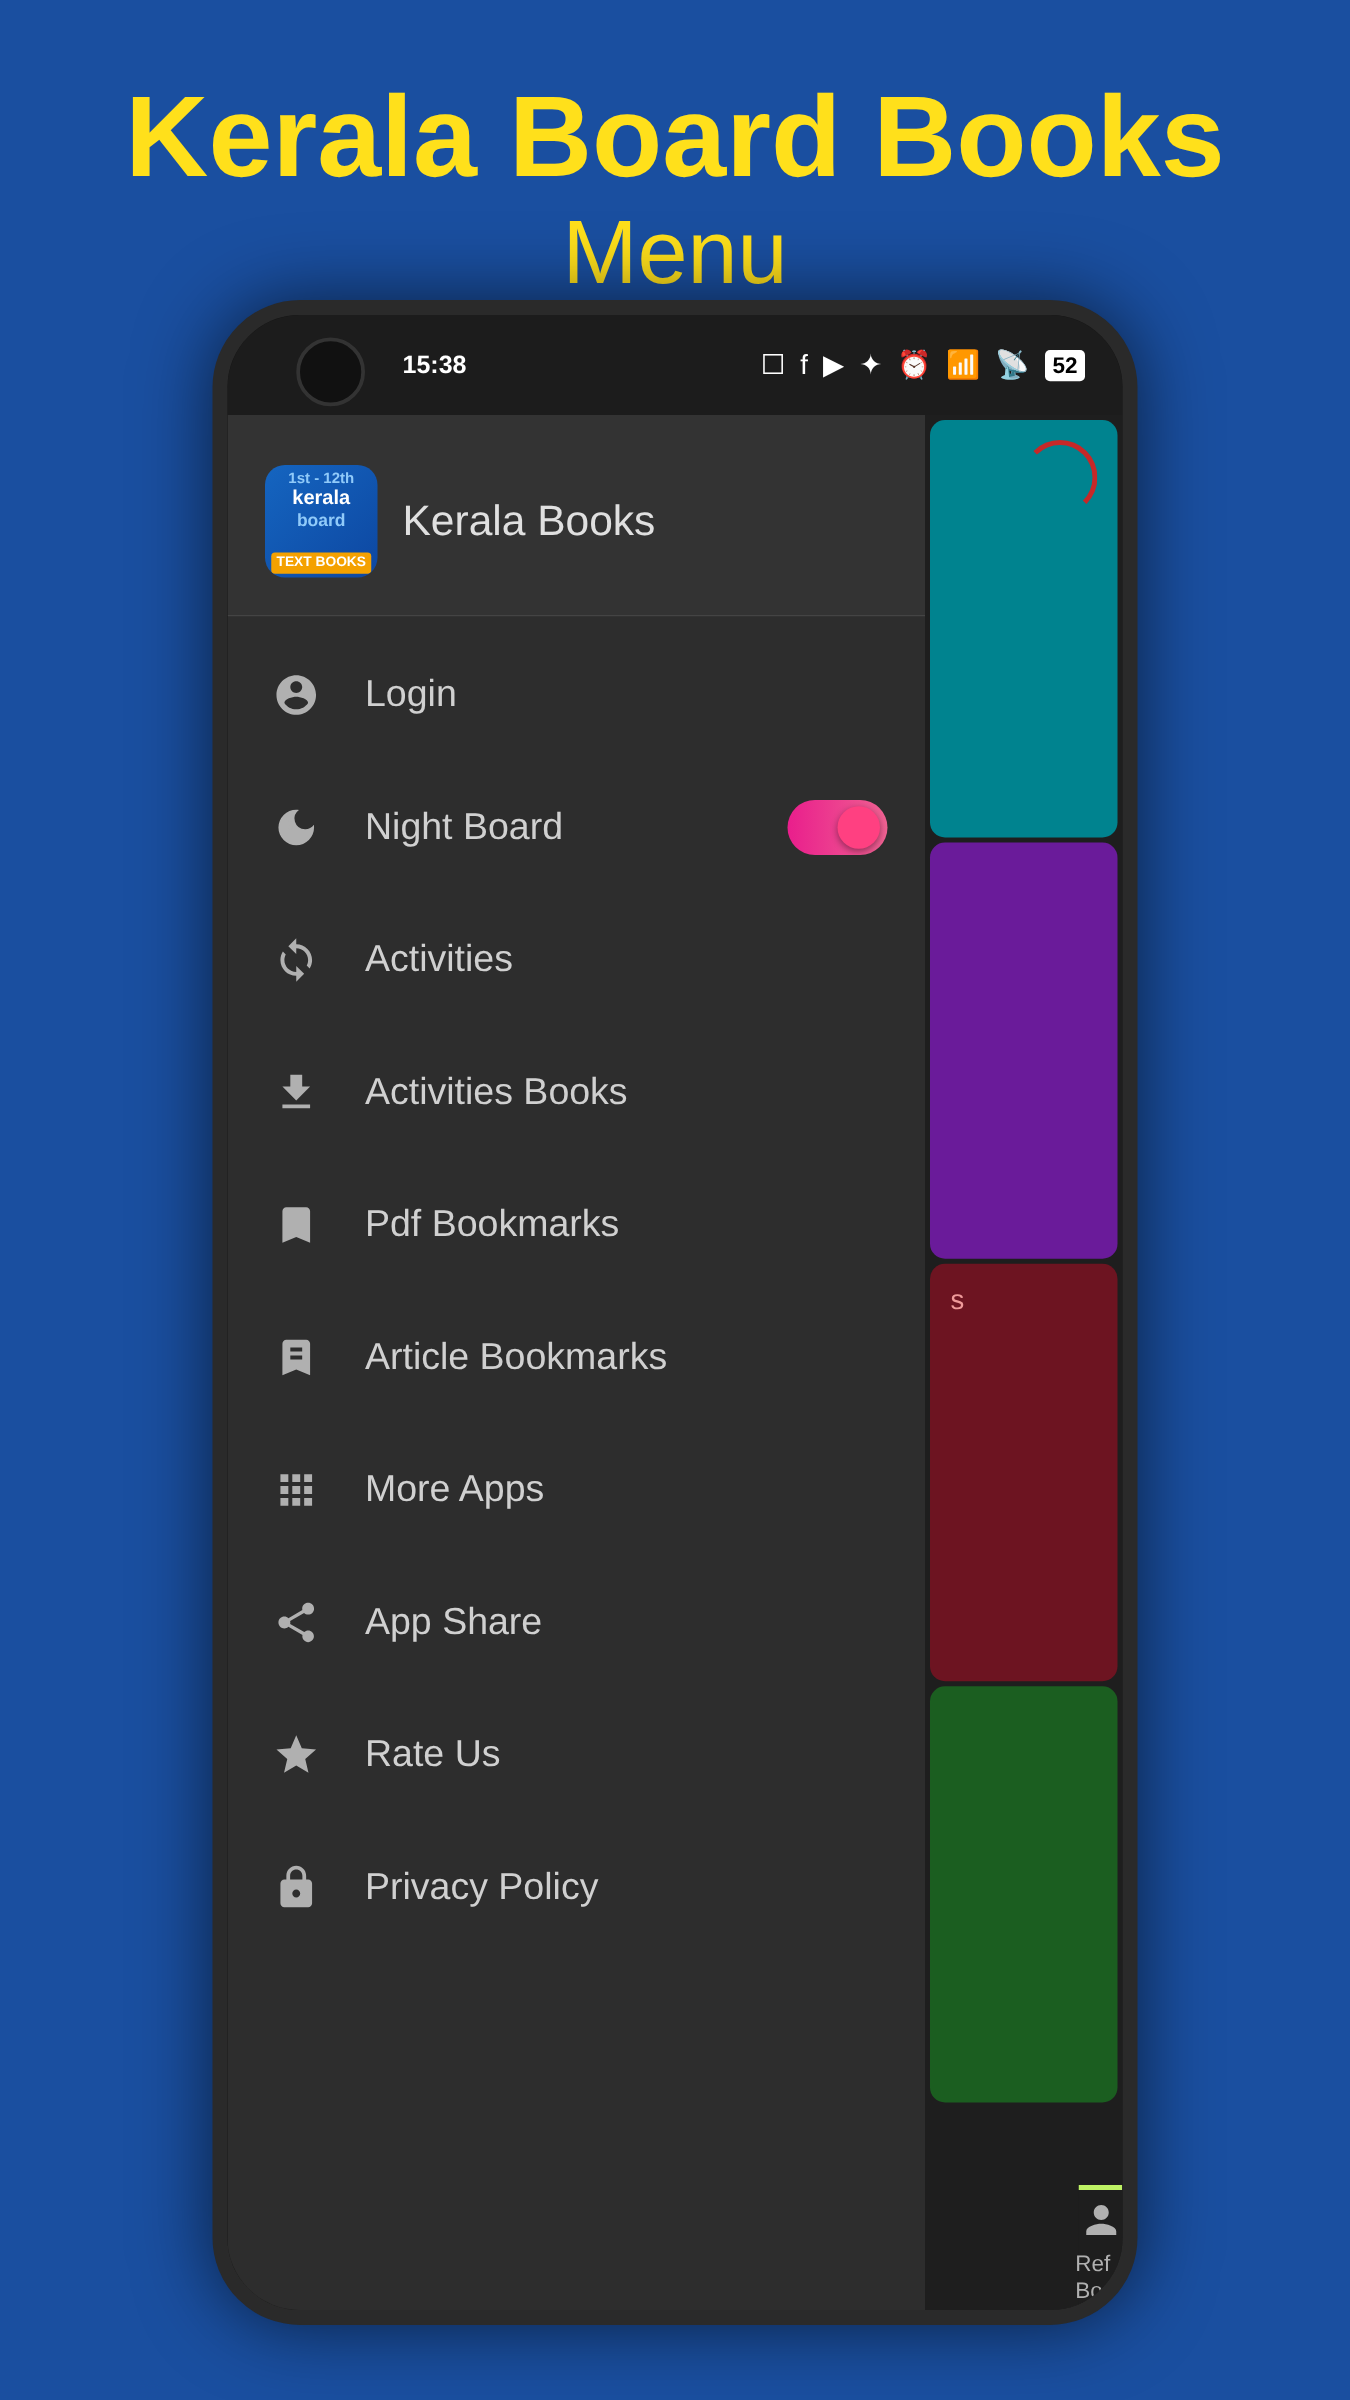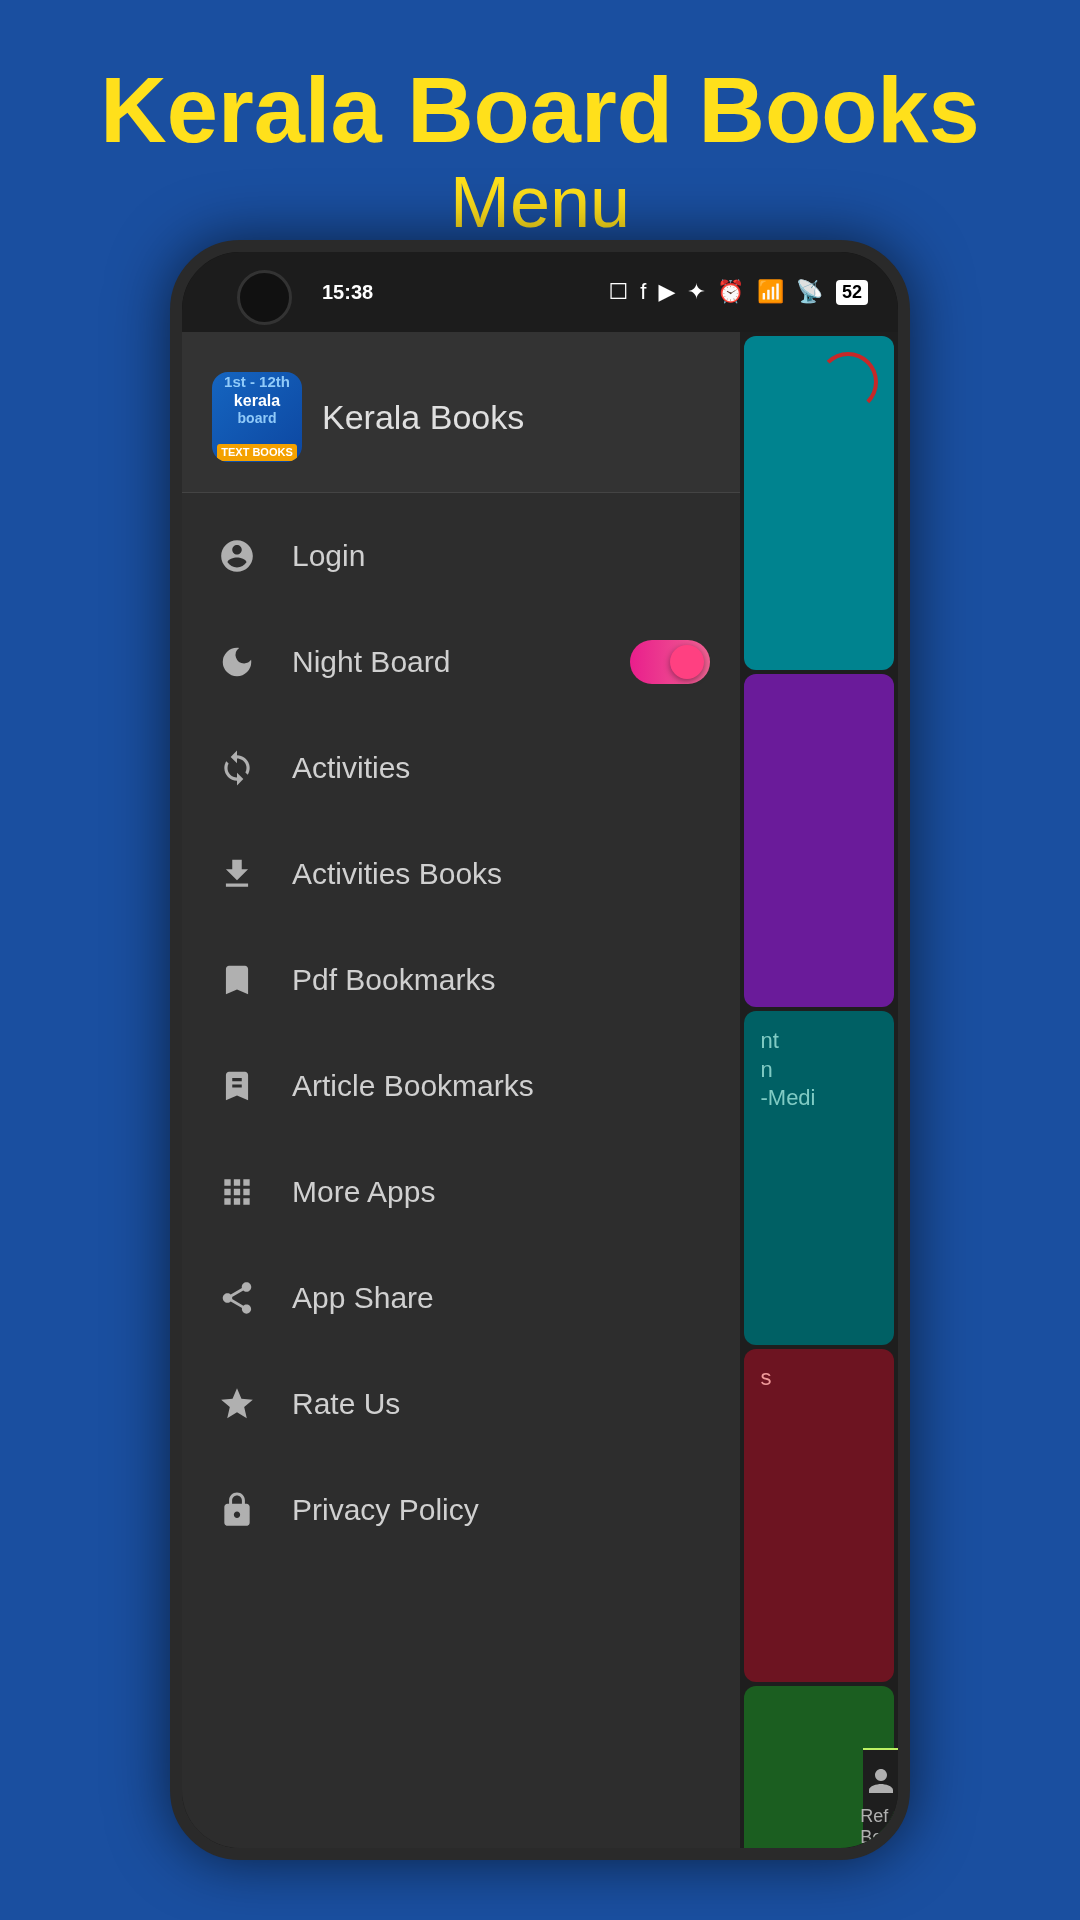--- a/index.html
+++ b/index.html
@@ -240,23 +240,23 @@
     
     .bottom-nav {
       position: absolute;
       bottom: 0;
       right: 0;
       width: 22%;
       height: 100px;
       background: #1e1e1e;
       display: flex;
       align-items: center;
-      justify-content: flex-end;
+      justify-content: center;
       flex-direction: column;
-      border-top: 2px solid #bef264;
+      border-top: 4px solid #bef264;
     }
     .bottom-nav-icon {
       color: #b0b0b0;
       font-size: 28px;
     }
     .bottom-nav-label {
       color: #b0b0b0;
       font-size: 18px;
     }
 
@@ -311,44 +311,41 @@
       <span class="battery-icon">52</span>
     </div>
   </div>
 
   <div class="phone-screen">
 
     <div class="bg-content">
       <div class="partial-circle"></div>
       <div class="bg-card bg-card-1"></div>
       <div class="bg-card bg-card-2"></div>
-      <div class="bg-card bg-card-3">
-        <div style="padding:16px; color:#80cbc4; font-size:22px; line-height:1.3;">nt<br>n<br>-Medi</div>
-      </div>
       <div class="bg-card bg-card-4">
         <div style="padding:16px; color:#ef9a9a; font-size:22px;">s</div>
       </div>
       <div class="bg-card bg-card-5"></div>
 
       <div class="bottom-nav">
         <div class="bottom-nav-icon">
           <svg width="36" height="36" viewBox="0 0 24 24" fill="#b0b0b0">
             <path d="M12 12c2.21 0 4-1.79 4-4S14.21 4 12 4 8 5.79 8 8s1.79 4 4 4zm0 2c-2.67 0-8 1.34-8 4v2h16v-2c0-2.66-5.33-4-8-4z"></path>
           </svg>
         </div>
         <div class="bottom-nav-label">Ref Book</div>
       </div>
     </div>
 
     <div class="drawer">
 
       <div class="drawer-header">
         <div class="app-logo">
           <div class="app-logo-text">
-            <div style="font-size:15px;color:#90caf9;">1st - 12th</div>
+            <div style="font-size:12px;color:#90caf9;">1st - 12th</div>
             <div style="font-size:16px;font-weight:900;color:#fff;">kerala</div>
             <div style="font-size:14px;color:#90caf9;">board</div>
             <div class="app-logo-badge">TEXT BOOKS</div>
           </div>
         </div>
         <div class="app-name">Kerala Books</div>
       </div>
 
       <div class="menu-list">
 

